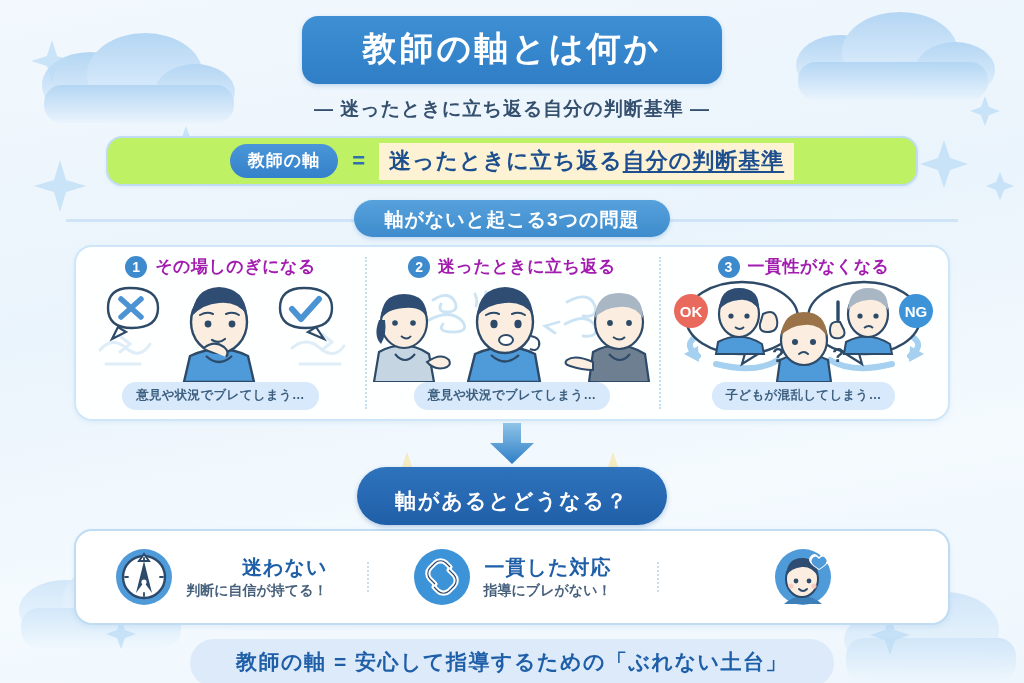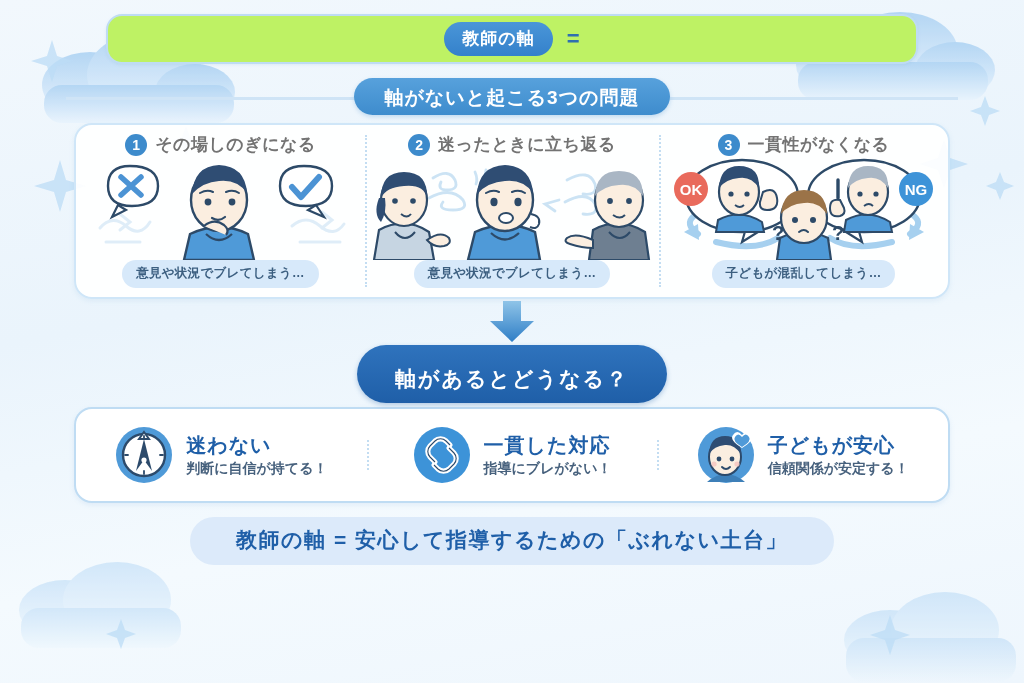--- a/index.html
+++ b/index.html
@@ -115,21 +115,21 @@
     position: absolute; left: 0; top: 10px; bottom: 10px;
     border-left: 2px dotted #c3ddf2;
   }
   .prob-head { display: flex; align-items: center; gap: 8px; }
   .prob-num {
     width: 22px; height: 22px; border-radius: 50%;
     background: #3d8bcc; color: #fff;
     font-size: 14px; font-weight: 700;
     display: flex; align-items: center; justify-content: center;
   }
-  .prob-title { font-size: 17px; font-weight: 700; color: #737373; letter-spacing: .5px; }
+  .prob-title { font-size: 17px; font-weight: 700; color: #a21caf; letter-spacing: .5px; }
   .prob-art { flex: 1; width: 100%; display: flex; align-items: center; justify-content: center; }
   .prob-cap {
     background: #d7e9fa; color: #3c5f80;
     font-size: 12.5px; font-weight: 700;
     padding: 5px 14px 6px; border-radius: 999px;
     letter-spacing: .3px;
   }
 
   
   .arrow-wrap { height: 46px; display: flex; align-items: center; justify-content: center; }
@@ -147,21 +147,21 @@
   }
   .ben {
     flex: 1; position: relative;
     display: flex; align-items: center; justify-content: center; gap: 13px;
   }
   .ben + .ben::before {
     content: "";
     position: absolute; left: 0; top: 14px; bottom: 14px;
     border-left: 2px dotted #c3ddf2;
   }
-  .ben-txt { line-height: 1.25; }
+  .ben-txt { line-height: 1.25; text-align: right; }
   .ben-title { font-size: 20px; font-weight: 700; color: #1f5fa8; letter-spacing: 1px; }
   .ben-sub { font-size: 14px; font-weight: 700; color: #47617d; margin-top: 2px; }
 
   
   .footer-wrap { text-align: center; margin-top: 14px; }
   .footer-pill {
     display: inline-block;
     background: #dceafa;
     color: #1f5fa8;
     font-size: 21px; font-weight: 700;
@@ -221,24 +221,29 @@
       <path d="M890 615 L895 630 L910 635 L895 640 L890 655 L885 640 L870 635 L885 630 Z"></path>
       <path d="M121 619 L125 630 L136 634 L125 638 L121 649 L117 638 L106 634 L117 630 Z"></path>
       <path d="M407 452 L412 467 L427 472 L412 477 L407 492 L402 477 L387 472 L402 467 Z" fill="#f7e2a3" opacity=".9"></path>
       <path d="M613 452 L618 467 L633 472 L618 477 L613 492 L608 477 L593 472 L608 467 Z" fill="#f7e2a3" opacity=".9"></path>
     </g>
   </svg>
 </div>
 
 <div class="page">
 
+  <div class="title-wrap">
+    <div class="title-pill">教師の軸とは何か</div>
+    <div class="subtitle">— 迷ったときに立ち返る自分の判断基準 —</div>
+  </div>
 
   <div class="def-card">
     <span class="def-chip">教師の軸</span>
     <span class="def-eq">=</span>
+    <span class="def-text"><span>迷ったときに立ち返る</span><u>自分の判断基準</u></span>
   </div>
 
   <div class="sect-head sect1-head">
     <span class="line"></span>
     <span class="pill-light">軸がないと起こる3つの問題</span>
   </div>
 
   <div class="problems">
 
     <div class="prob">
@@ -468,24 +473,20 @@
         <ellipse cx="28" cy="31" rx="16" ry="18" fill="#fbeee0" stroke="#2c4a6b" stroke-width="2"></ellipse>
         <path d="M12 28 q1 -18 16 -18 q16 0 16 18 q-7 -10 -16 -9 q-11 1 -16 9 Z" fill="#2f4d73"></path>
         <circle cx="22" cy="33" r="2.4" fill="#2c4a6b"></circle>
           <circle cx="35" cy="33" r="2.4" fill="#2c4a6b"></circle>
         <circle cx="17" cy="38" r="2.6" fill="#f6c6c0" opacity=".85"></circle>
         <circle cx="40" cy="38" r="2.6" fill="#f6c6c0" opacity=".85"></circle>
         <path d="M25 41 q4 4 8 0" stroke="#2c4a6b" stroke-width="1.9" fill="none" stroke-linecap="round"></path>
         <path d="M45 9 q5 -6 9 0 q4 5 -9 13 q-13 -8 -9 -13 q4 -6 9 0 Z" fill="#fff"></path>
         <path d="M45 11 q4 -5 7 0 q3 4 -7 10 q-10 -6 -7 -10 q3 -5 7 0 Z" fill="#4f9ad8"></path>
       </svg>
-      <div class="ben-txt">
-        <div class="ben-title">子どもが安心</div>
-        <div class="ben-sub">信頼関係が安定する！</div>
-      </div>
     </div>
   </div>
 
   <div class="footer-wrap">
     <span class="footer-pill">教師の軸 = 安心して指導するための「ぶれない土台」</span>
   </div>
 
 </div>
 
 </body></html>

